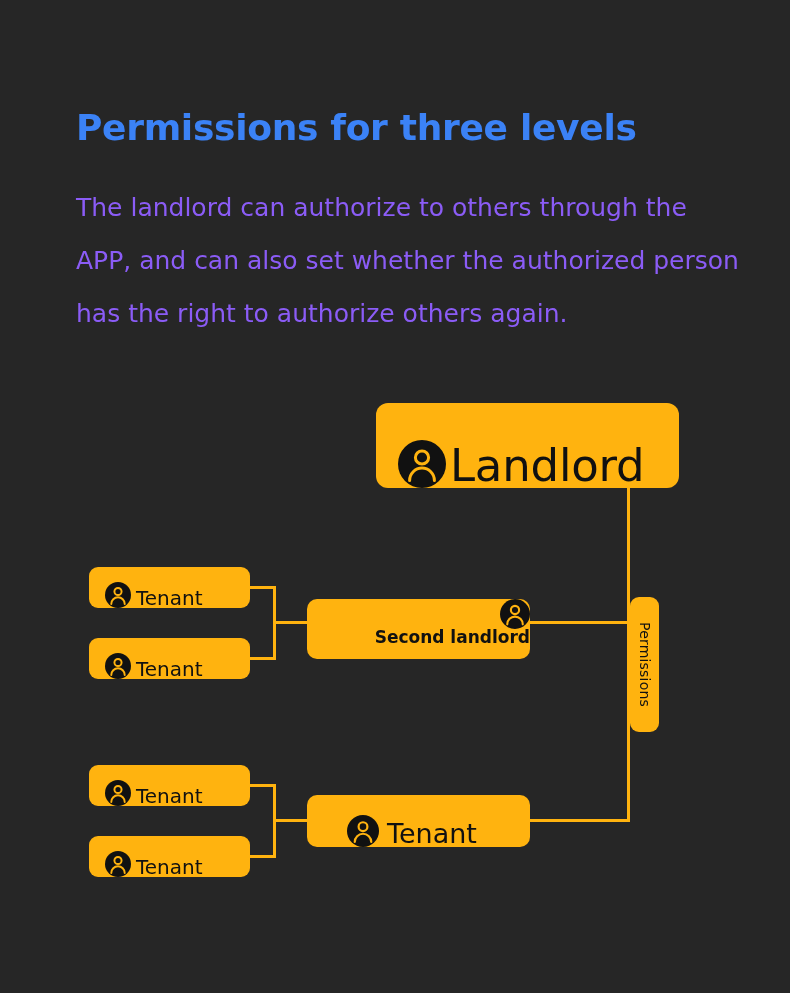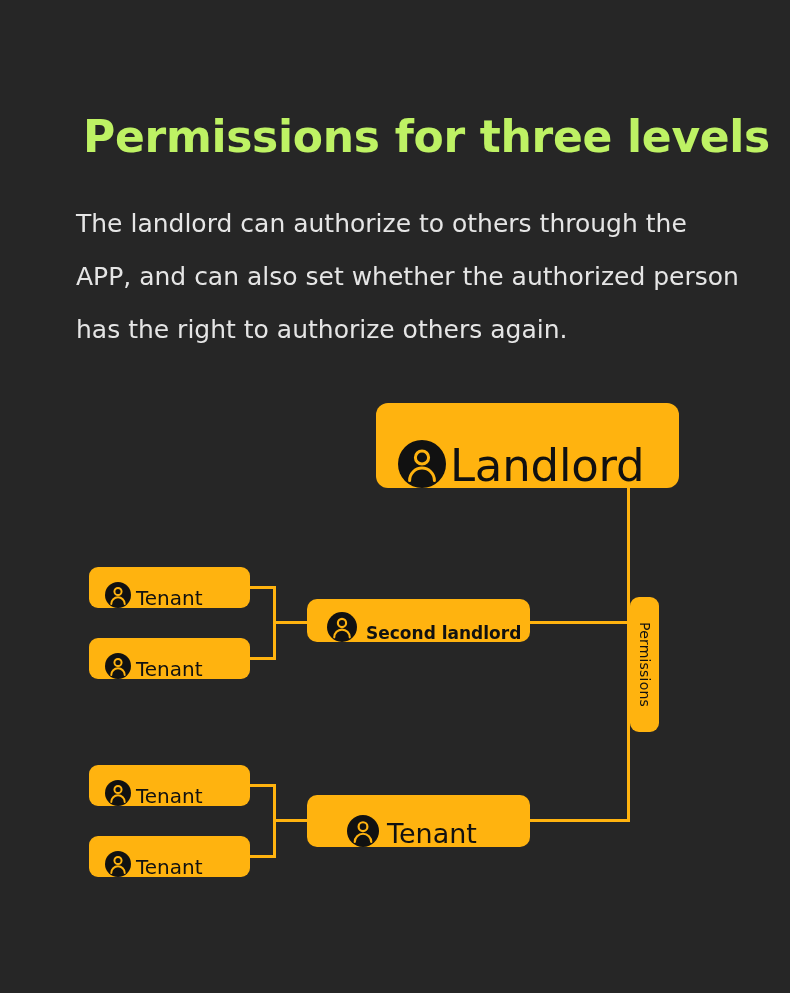--- a/index.html
+++ b/index.html
@@ -15,36 +15,35 @@
     font-family: "DejaVu Sans", "Liberation Sans", sans-serif;
     -webkit-font-smoothing: antialiased;
   }
 
   
   #page-title {
     position: absolute;
     left: 76px;
     top: 85px;
     width: 680px;
-    font-size: 44px;
+    font-size: 36px;
     font-weight: bold;
-    color: #bef264;
+    color: #3b82f6;
     letter-spacing: -0.3px;
     line-height: 1.05;
     white-space: nowrap;
-    margin-left: 7px;
   }
   #page-subtitle {
     position: absolute;
     left: 76px;
-    top: 172px;
+    top: 156px;
     width: 672px;
     font-size: 25px;
     font-weight: normal;
-    color: #e5e5e5;
+    color: #8b5cf6;
     line-height: 53px;
   }
 
   
   #diagram {
     position: absolute;
     left: 0;
     top: 0;
     width: 790px;
     height: 993px;
@@ -85,22 +84,23 @@
     font-weight: normal;
     margin-left: 4px;
     letter-spacing: -0.2px;
   }
 
   
   #node-second-landlord {
     left: 307px;
     top: 599px;
     width: 223px;
-    height: 43px;
+    height: 60px;
     padding-left: 20px;
+    flex-direction: column;
   }
   #node-second-landlord .label {
     font-size: 17px;
     font-weight: bold;
     margin-left: 9px;
   }
 
   
   #node-mid-tenant {
     left: 307px;

